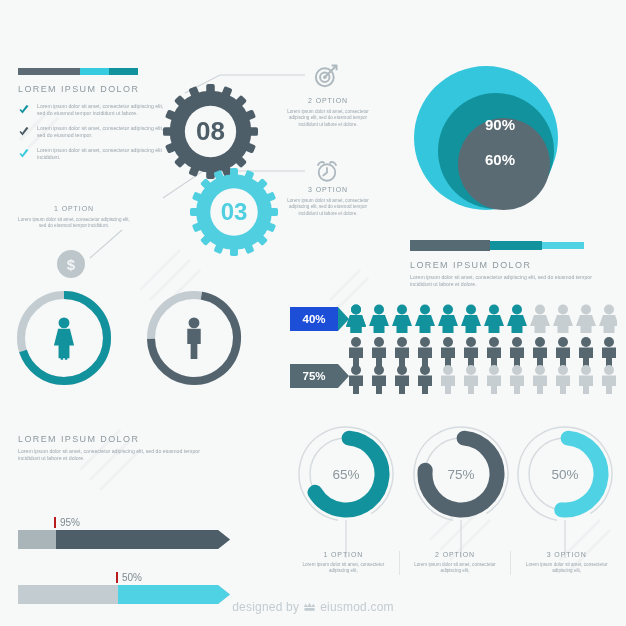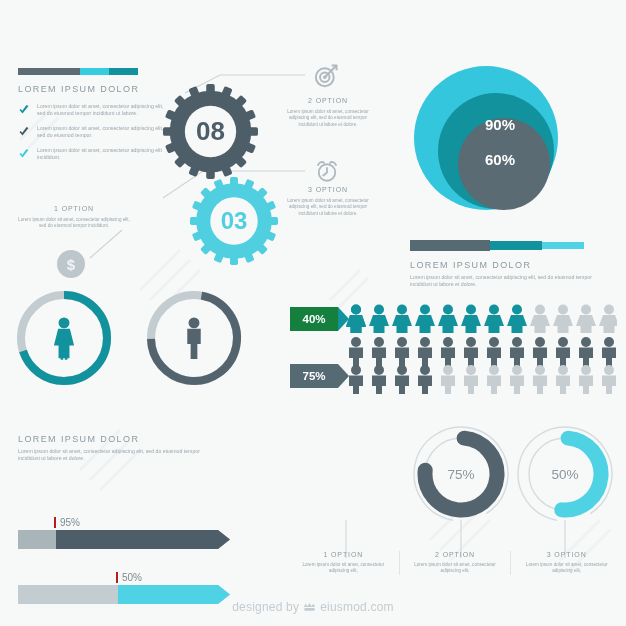--- a/index.html
+++ b/index.html
@@ -68,21 +68,21 @@
   .tri-bar .s3 { flex:0 0 24%; background:#4fd3e4; height:7px; margin-top:2px; }
   .tag {
     position:relative; height:24px; width:48px;
     display:flex; align-items:center; justify-content:center;
     color:#fff; font-weight:bold; font-size:11.5px;
   }
   .tag:after {
     content:""; position:absolute; right:-11px; top:0;
     border-top:12px solid transparent; border-bottom:12px solid transparent;
   }
-  .tag.teal { background:#15803d; }
+  .tag.teal { background:#1d4ed8; }
   .tag.teal:after { border-left:11px solid #12929d; }
   .tag.slate { background:#566a73; }
   .tag.slate:after { border-left:11px solid #566a73; }
 
   
   .arrow-bar { position:relative; height:19px; width:200px; }
   .ab-label {
     position:absolute; bottom:21px; font-size:10px; color:#7d8b92;
     padding-left:4px; border-left:2px solid #b91c1c; line-height:11px;
     white-space:nowrap;
@@ -174,21 +174,21 @@
           <rect x="45.5" y="0" width="9" height="100" rx="2" transform="rotate(157.5 50 50)"></rect>
         </g>
         <circle cx="50" cy="50" r="43"></circle>
       </g>
       <circle cx="50" cy="50" r="27" fill="#f7f8f8"></circle>
     </svg>
     <div class="gear-num" style="font-size:26px; color:#4d5e68;">08</div>
   </div>
 
 
-  <div class="abs" style="left:190px; top:177px; width:88px; height:88px;">
+  <div class="abs" style="left:190px; top:168px; width:88px; height:88px;">
     <svg viewBox="0 0 100 100" style="width:100%;height:100%;">
       <g fill="#4fcfe0">
         <g>
           <rect x="45.5" y="0" width="9" height="100" rx="2"></rect>
           <rect x="45.5" y="0" width="9" height="100" rx="2" transform="rotate(22.5 50 50)"></rect>
           <rect x="45.5" y="0" width="9" height="100" rx="2" transform="rotate(45 50 50)"></rect>
           <rect x="45.5" y="0" width="9" height="100" rx="2" transform="rotate(67.5 50 50)"></rect>
           <rect x="45.5" y="0" width="9" height="100" rx="2" transform="rotate(90 50 50)"></rect>
           <rect x="45.5" y="0" width="9" height="100" rx="2" transform="rotate(112.5 50 50)"></rect>
           <rect x="45.5" y="0" width="9" height="100" rx="2" transform="rotate(135 50 50)"></rect>
@@ -496,20 +496,28 @@
   </div>
 
   <div class="abs arrow-bar" style="left:18px; top:518px;">
     <svg viewBox="0 0 212 19" style="width:212px;height:19px;">
       <path d="M0 0 L200 0 L212 9.5 L200 19 L0 19 Z" fill="#c3ccd1"></path>
       <path d="M100 0 L200 0 L212 9.5 L200 19 L100 19 Z" fill="#4fd3e4"></path>
     </svg>
     <div class="ab-label" style="left:98px;">50%</div>
   </div>
 
+  <div class="abs" style="left:295px; top:423px; width:102px; height:102px;">
+    <svg viewBox="0 0 102 102" style="width:100%;height:100%;">
+      <circle cx="51" cy="51" r="47" fill="none" stroke="#d5dbde" stroke-width="1.4" stroke-dasharray="260 35" transform="rotate(100 51 51)"></circle>
+      <circle cx="51" cy="51" r="36" fill="none" stroke="#d5dbde" stroke-width="1.4"></circle>
+      <circle cx="51" cy="51" r="36" fill="none" stroke="#12929d" stroke-width="15" stroke-linecap="round" stroke-dasharray="147 79" transform="rotate(-85 51 51)"></circle>
+    </svg>
+    <div class="donut-lbl">65%</div>
+  </div>
 
   <div class="abs" style="left:410px; top:423px; width:102px; height:102px;">
     <svg viewBox="0 0 102 102" style="width:100%;height:100%;">
       <circle cx="51" cy="51" r="47" fill="none" stroke="#d5dbde" stroke-width="1.4" stroke-dasharray="260 35" transform="rotate(100 51 51)"></circle>
       <circle cx="51" cy="51" r="36" fill="none" stroke="#d5dbde" stroke-width="1.4"></circle>
       <circle cx="51" cy="51" r="36" fill="none" stroke="#54646e" stroke-width="15" stroke-linecap="round" stroke-dasharray="170 56" transform="rotate(-85 51 51)"></circle>
     </svg>
     <div class="donut-lbl">75%</div>
   </div>
 

